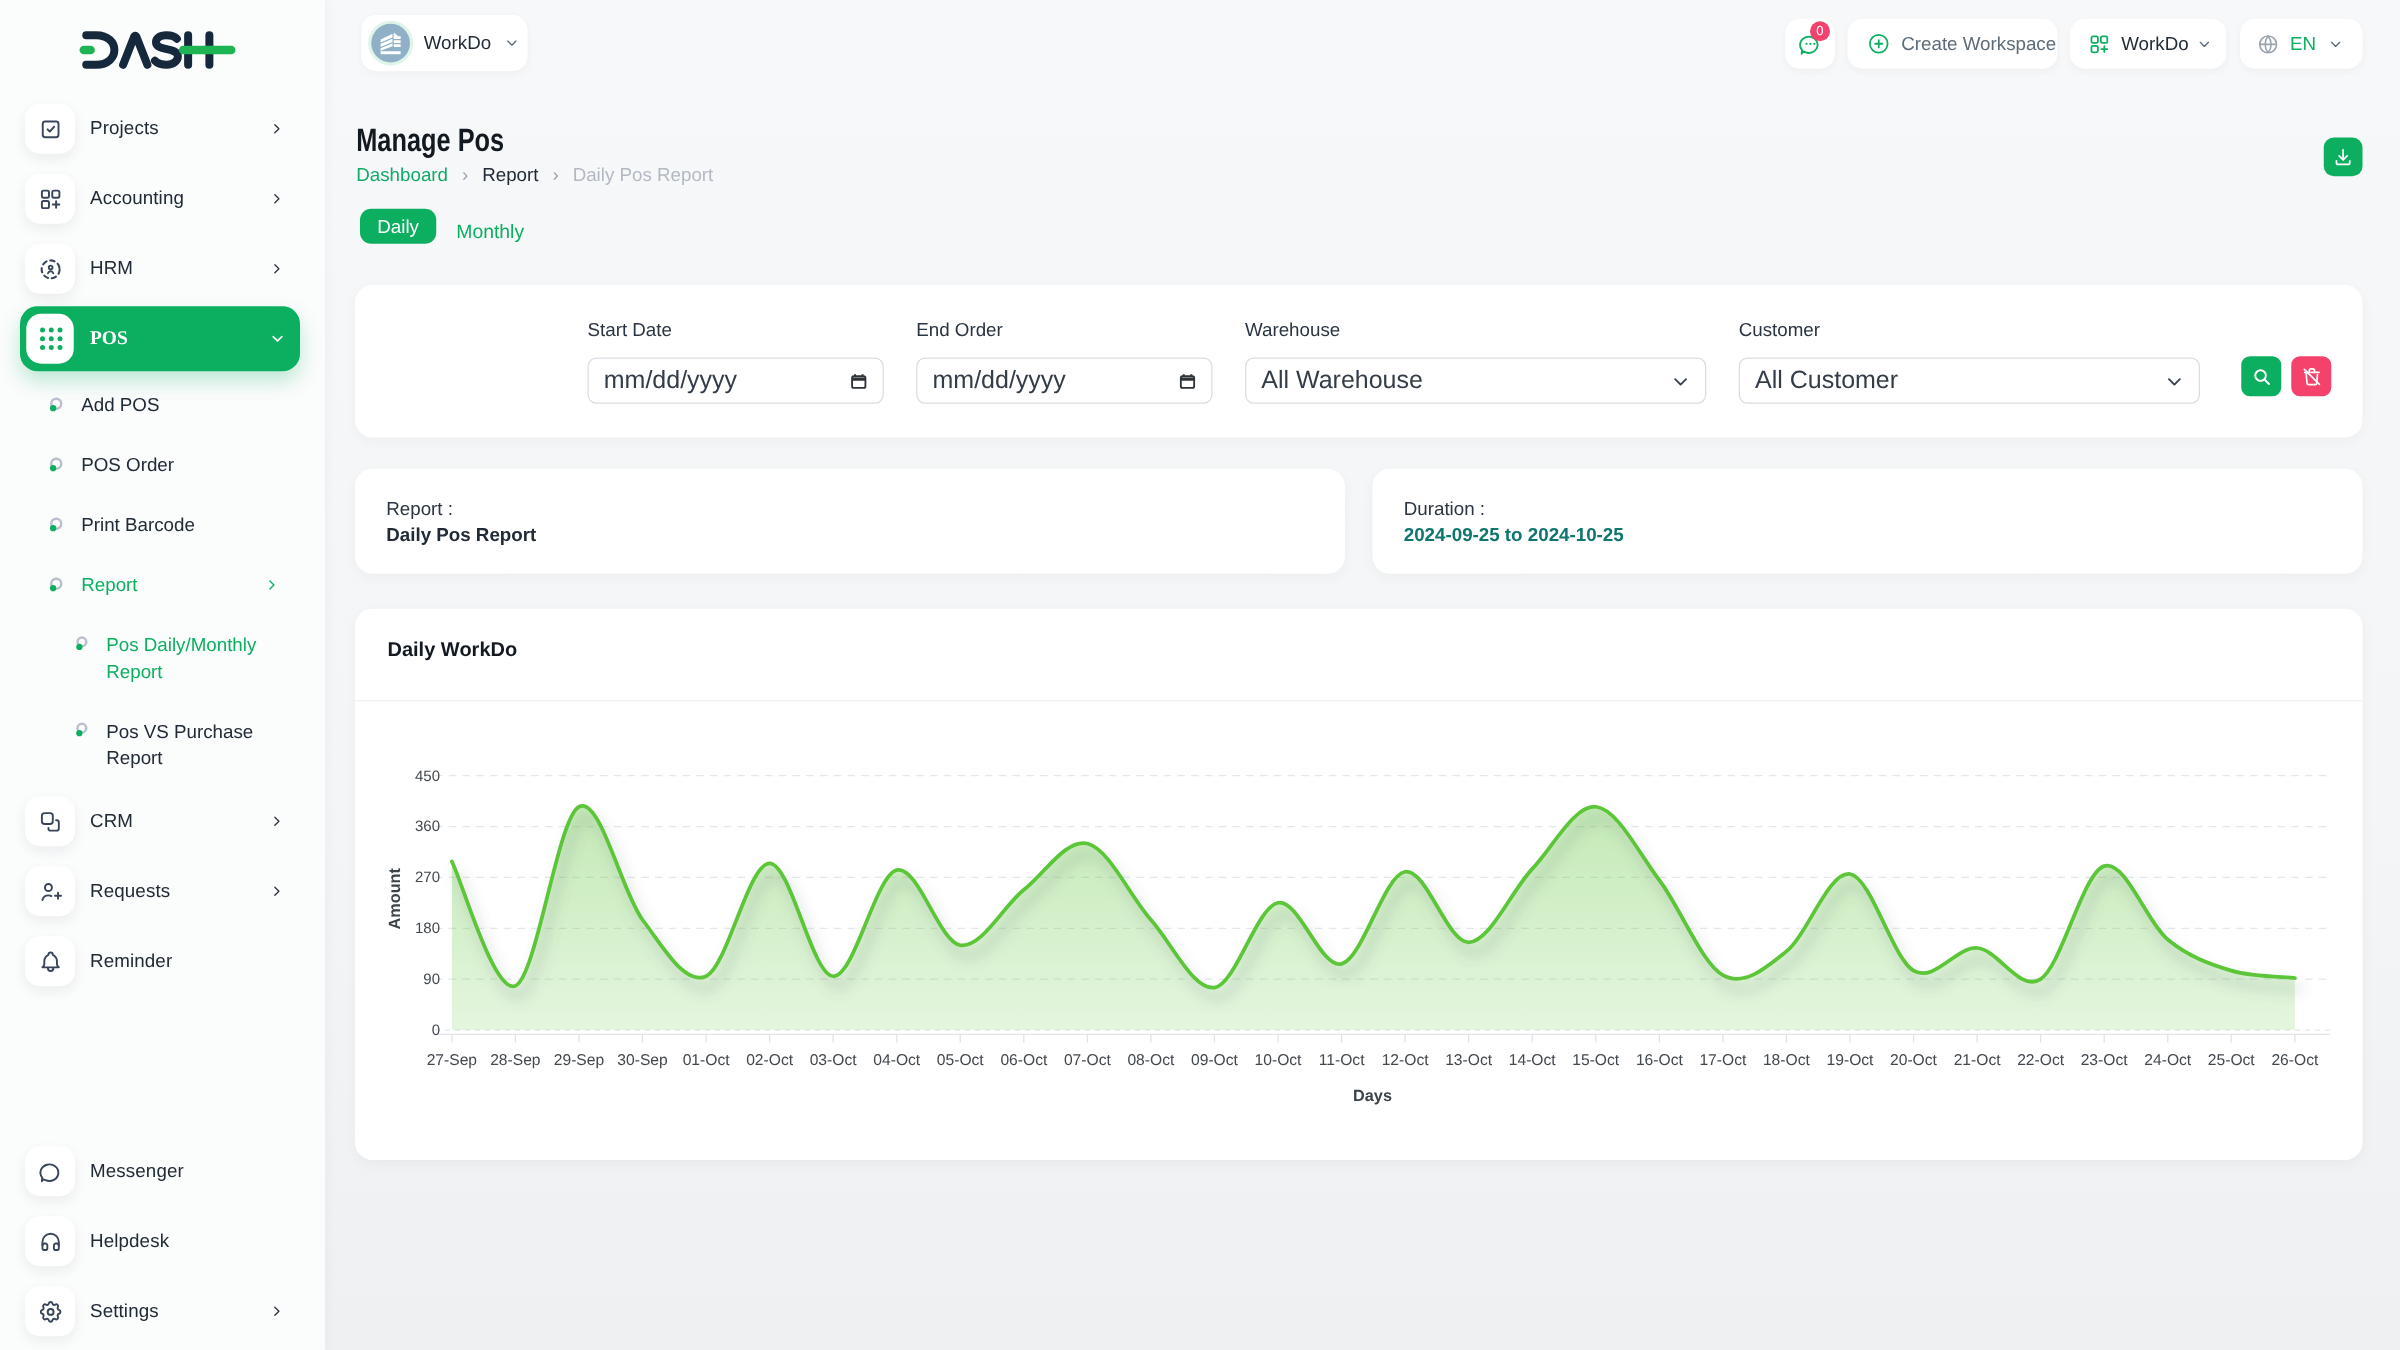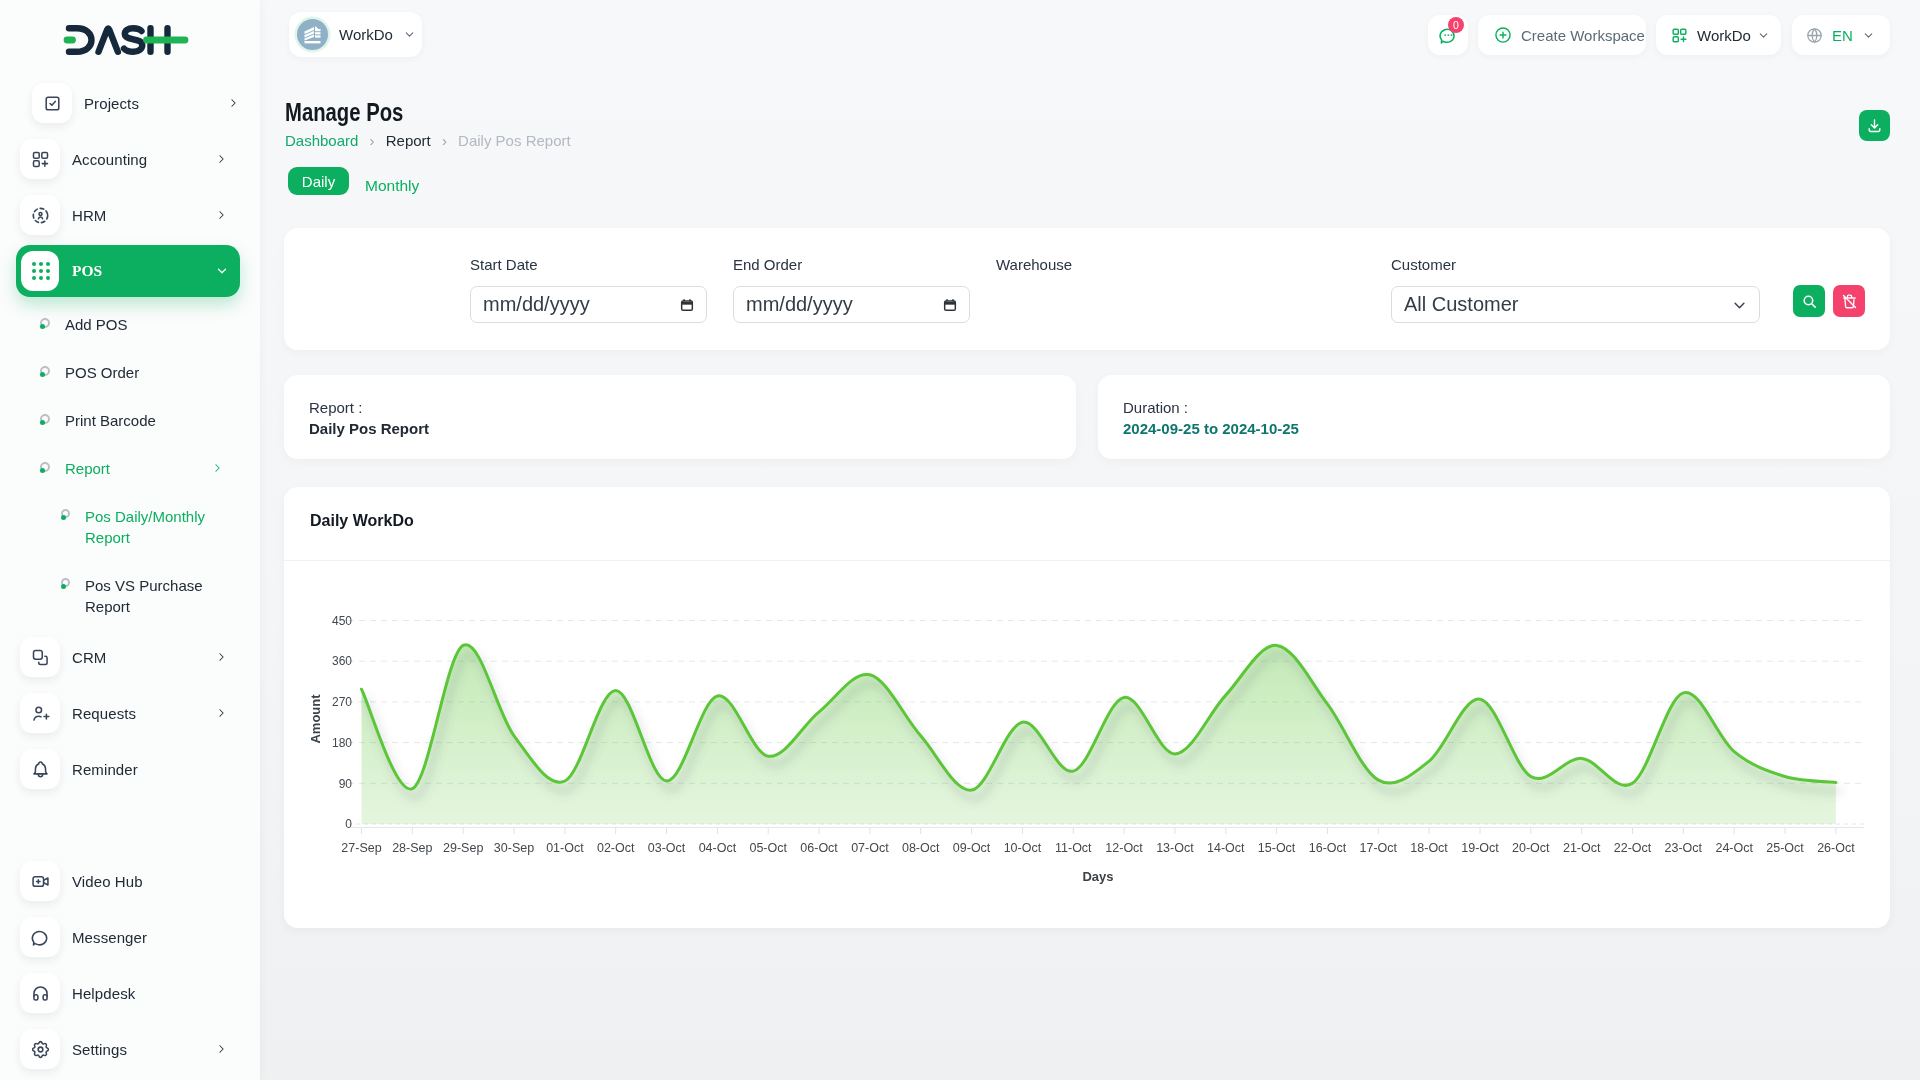--- a/index.html
+++ b/index.html
@@ -43,21 +43,21 @@
       <path d="M36.5,30.8 L45.2,8.6 Q46.2,6.4 47.2,8.6 L55.9,30.8"></path>
       <path d="M79.5,10 C77.8,8 74.3,7.2 71,7.2 C65.8,7.2 62.8,9.8 62.8,12.8 C62.8,20.3 80.3,16.2 80.3,24.2 C80.3,27.6 77,30.8 71.5,30.8 C67.8,30.8 64,29.8 62,27.6"></path>
       <path d="M88.5,7.2 L88.5,30.8 M105.5,7.2 L105.5,30.8"></path>
     </g>
     <g stroke="#1eb454" stroke-linecap="round" fill="none">
       <path d="M5,19 L10.5,19" stroke-width="6.8"></path>
       <path d="M84.5,19 L123,19" stroke-width="6.8"></path>
     </g>
   </svg>
 
-  <div class="mitem" style="top:83px;margin-left:12px;">
+  <div class="mitem" style="top:83px;">
     <div class="ibox">
         <svg viewBox="0 0 24 24">
           <path d="M9.2 12l2 2 4-4.4"></path>
           <rect x="4.8" y="4.8" width="14.4" height="14.4" rx="2.2"></rect>
         </svg>
       </div>
     <div class="mlabel">Projects</div>
     <div class="chev">
         <svg viewBox="0 0 24 24">
           <path d="M9 6l6 6-6 6"></path>
@@ -183,29 +183,20 @@
   <div class="mitem" style="top:749px;">
     <div class="ibox">
         <svg viewBox="0 0 24 24">
           <path d="M10 5.5a2 2 0 1 1 4 0a6.7 6.7 0 0 1 3.8 5.8v2.9a3.8 3.8 0 0 0 1.7 2.8h-15a3.8 3.8 0 0 0 1.7-2.8v-2.9a6.7 6.7 0 0 1 3.8-5.8 M9.5 17v.8a2.5 2.5 0 0 0 5 0V17"></path>
         </svg>
       </div>
     <div class="mlabel">Reminder</div>
   </div>
 
 
-  <div class="mitem" style="top:861px;">
-    <div class="ibox">
-        <svg viewBox="0 0 24 24">
-          <rect x="3.5" y="6.5" width="12" height="11" rx="2.5"></rect>
-          <path d="M15.5 10.8l5-2.8v8l-5-2.8 M7.5 12h4 M9.5 10v4"></path>
-        </svg>
-      </div>
-    <div class="mlabel">Video Hub</div>
-  </div>
 
   <div class="mitem" style="top:917px;">
     <div class="ibox">
         <svg viewBox="0 0 24 24">
           <path d="M5.2 18.8l-1.2 1.7.3-3.2a8.2 7.6 0 1 1 3 2.3z"></path>
         </svg>
       </div>
     <div class="mlabel">Messenger</div>
   </div>
 
@@ -334,20 +325,25 @@
   </div>
   <div class="flabel" style="left:449px; top:28px;">End Order</div>
   <div class="finput" style="left:449px; top:58px; width:237px;">mm/dd/yyyy
     <svg style="position:absolute; right:11px; top:10px;" width="16" height="16" viewBox="0 0 24 24">
         <rect x="4" y="6" width="16" height="14" rx="2" fill="none" stroke="#2e3338" stroke-width="2.2"></rect>
         <path d="M4 7.5h16v4H4z" fill="#2e3338"></path>
         <path d="M7.5 3.5v3 M16.5 3.5v3" stroke="#2e3338" stroke-width="2.4"></path>
       </svg>
   </div>
   <div class="flabel" style="left:712px; top:28px;">Warehouse</div>
+  <div class="finput" style="left:712px; top:58px; width:369px;">All Warehouse
+    <svg style="position:absolute; right:12px; top:11px;" width="15" height="15" viewBox="0 0 24 24">
+        <path d="M5 8.5l7 7 7-7" stroke="#39424e" stroke-width="2.4" fill="none" stroke-linecap="round" stroke-linejoin="round"></path>
+      </svg>
+  </div>
   <div class="flabel" style="left:1107px; top:28px;">Customer</div>
   <div class="finput" style="left:1107px; top:58px; width:369px;">All Customer
     <svg style="position:absolute; right:12px; top:11px;" width="15" height="15" viewBox="0 0 24 24">
         <path d="M5 8.5l7 7 7-7" stroke="#39424e" stroke-width="2.4" fill="none" stroke-linecap="round" stroke-linejoin="round"></path>
       </svg>
   </div>
   <div class="greenbtn" style="left:1509px; top:57px; width:32px; height:32px;">
     <svg width="17" height="17" viewBox="0 0 24 24">
         <g stroke="#fff" stroke-width="2.2" fill="none" stroke-linecap="round">
           <circle cx="10.5" cy="10.5" r="6"></circle>

